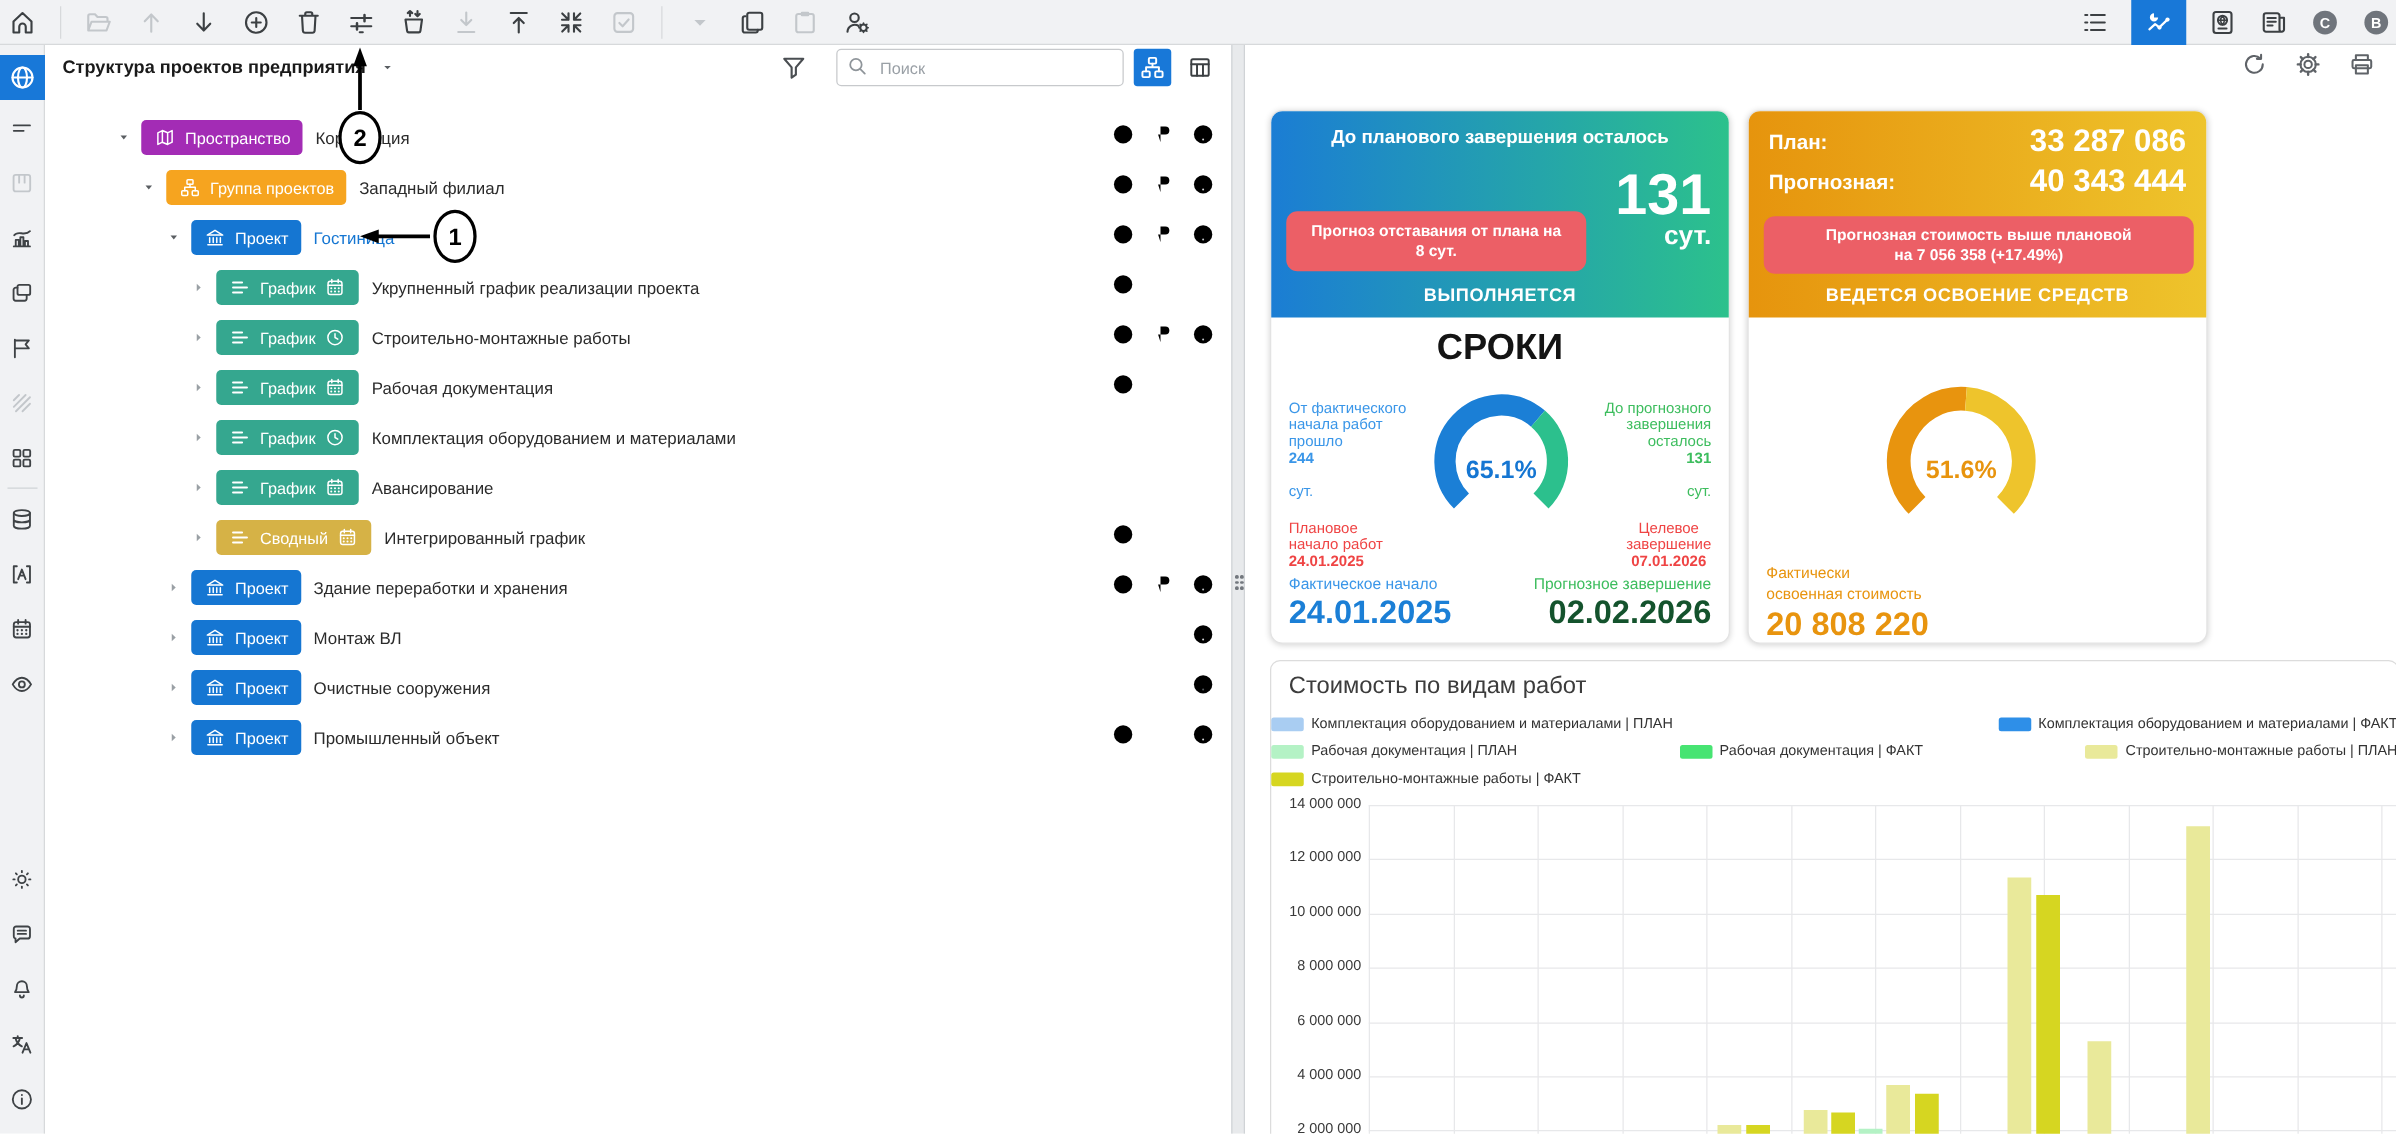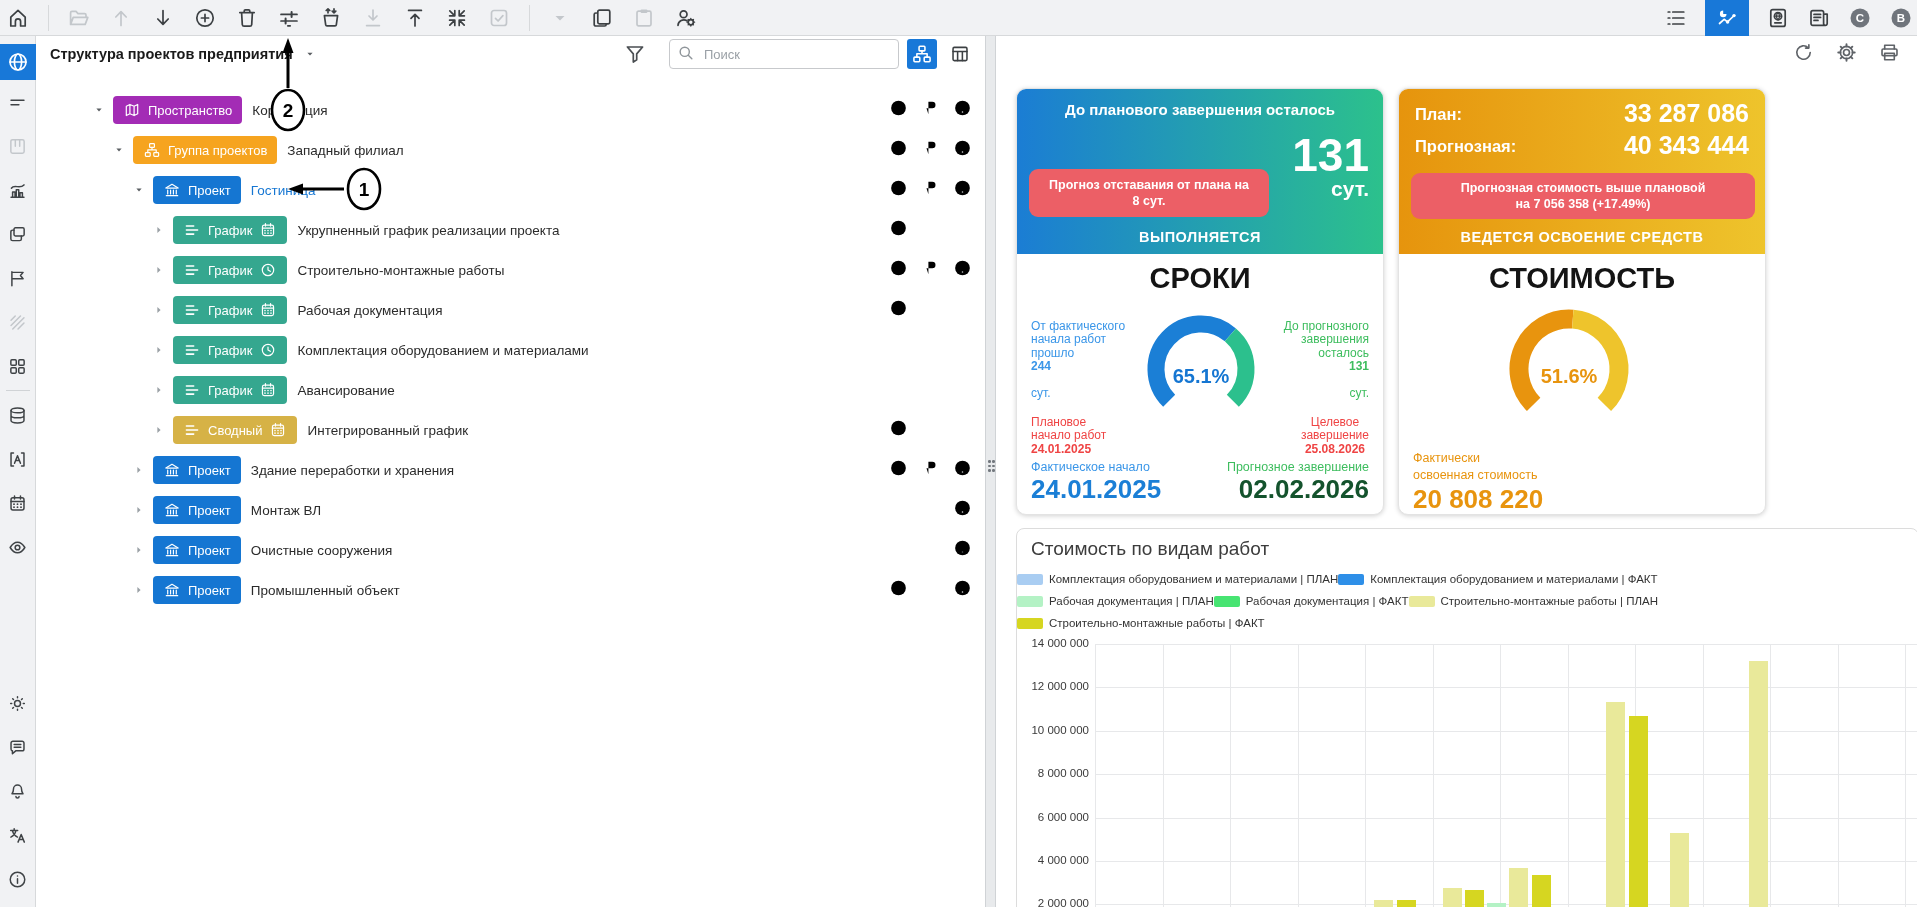--- a/index.html
+++ b/index.html
@@ -94,21 +94,21 @@
   .gauge-wrap svg{display:block;}
   .gauge-pct{position:absolute;left:0;top:0;width:100%;height:100%;display:flex;align-items:center;justify-content:center;font-size:20px;font-weight:bold;padding-top:14px;box-sizing:border-box;}
   #gauge-time{left:119px;top:50px;width:130px;height:130px;}
   #gauge-cost{left:97px;top:42px;width:146px;height:146px;}
   #gauge-time .gauge-pct{color:#1576d2;}
   #gauge-cost .gauge-pct{color:#e8940e;}
   .cb-lines{font-size:12.5px;line-height:17px;white-space:pre-line;}
   
   #chart-card{position:absolute;left:8px;top:456px;width:903px;height:520px;background:#fff;border:1px solid #dcdcdc;border-radius:8px;box-sizing:border-box;}
   #chart-title{position:absolute;left:14px;top:9px;font-size:19px;color:#3c3c3c;}
-  .lg-row{position:absolute;left:0;width:100%;display:flex;justify-content:flex-start;}
+  .lg-row{position:absolute;left:0;width:100%;display:flex;justify-content:space-between;}
   .lg-item{display:flex;align-items:center;gap:6px;font-size:11.5px;color:#333;}
   .lg-sw{width:26px;height:11px;border-radius:2px;flex:0 0 auto;}
   #plot{position:absolute;left:78px;top:115px;width:823px;height:312px;}
   .gl-h{position:absolute;left:0;width:823px;height:1px;background:#e7e8ea;}
   .gl-v{position:absolute;top:0;width:1px;height:308px;background:#e7e8ea;}
   .ytick{position:absolute;width:70px;text-align:right;font-size:11.5px;color:#3a3a3a;left:2px;}
   .bar{position:absolute;width:19px;}
   
   #anno{position:absolute;left:0;top:0;pointer-events:none;z-index:50;}
   #anno line{stroke:#000;stroke-width:3;}
@@ -914,21 +914,21 @@
           <div class="gauge-pct">65.1%</div>
         </div>
         <div class="mlft sm dark">
           <span class="ml">Плановое
 начало работ</span>
           <div class="val">24.01.2025</div>
         </div>
         <div class="mrgt sm dark">
           <span class="ml">Целевое
 завершение</span>
-          <div class="val">25.08.2026</div>
+          <div class="val">07.01.2026</div>
         </div>
         <div class="bl">
           <div class="b-label blue">Фактическое начало</div>
           <div class="b-value" style="color:#1b7fd6">24.01.2025</div>
         </div>
         <div class="br">
           <div class="b-label green">Прогнозное завершение</div>
           <div class="b-value" style="color:#14532d">02.02.2026</div>
         </div>
       </div>
@@ -938,21 +938,20 @@
       <div class="card-head">
         <div class="kv-label" style="top:16px;">План:</div>
         <div class="kv-value" style="top:10px;">33 287 086</div>
         <div class="kv-label" style="top:48px;">Прогнозная:</div>
         <div class="kv-value" style="top:42px;">40 343 444</div>
         <div id="pill-cost" class="pill" style="top:84px;">Прогнозная стоимость выше плановой
 на 7 056 358 (+17.49%)</div>
         <div class="ch-status">ВЕДЕТСЯ ОСВОЕНИЕ СРЕДСТВ</div>
       </div>
       <div class="card-body">
-        <div class="body-title">СТОИМОСТЬ</div>
         <div id="gauge-cost" class="gauge-wrap">
           <svg class="gauge-svg" viewBox="0 0 146 146" width="146" height="146">
               <path d="M37.64 108.36 A50 50 0 0 1 76.77 23.14" stroke="#e8940e" stroke-width="19" fill="none"></path>
               <path d="M76.77 23.14 A50 50 0 0 1 108.36 108.36" stroke="#eec42c" stroke-width="19" fill="none"></path>
             </svg>
           <div class="gauge-pct">51.6%</div>
         </div>
         <div class="bl" style="top:196px;">
           <div class="cb-lines orange">Фактически
 освоенная стоимость</div>

